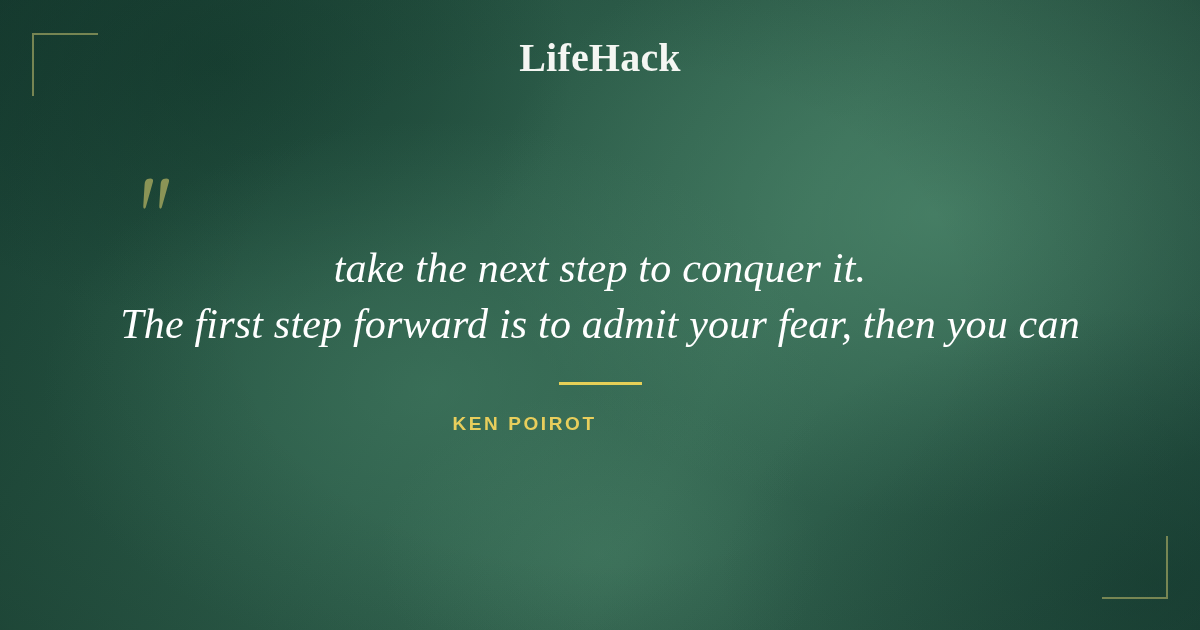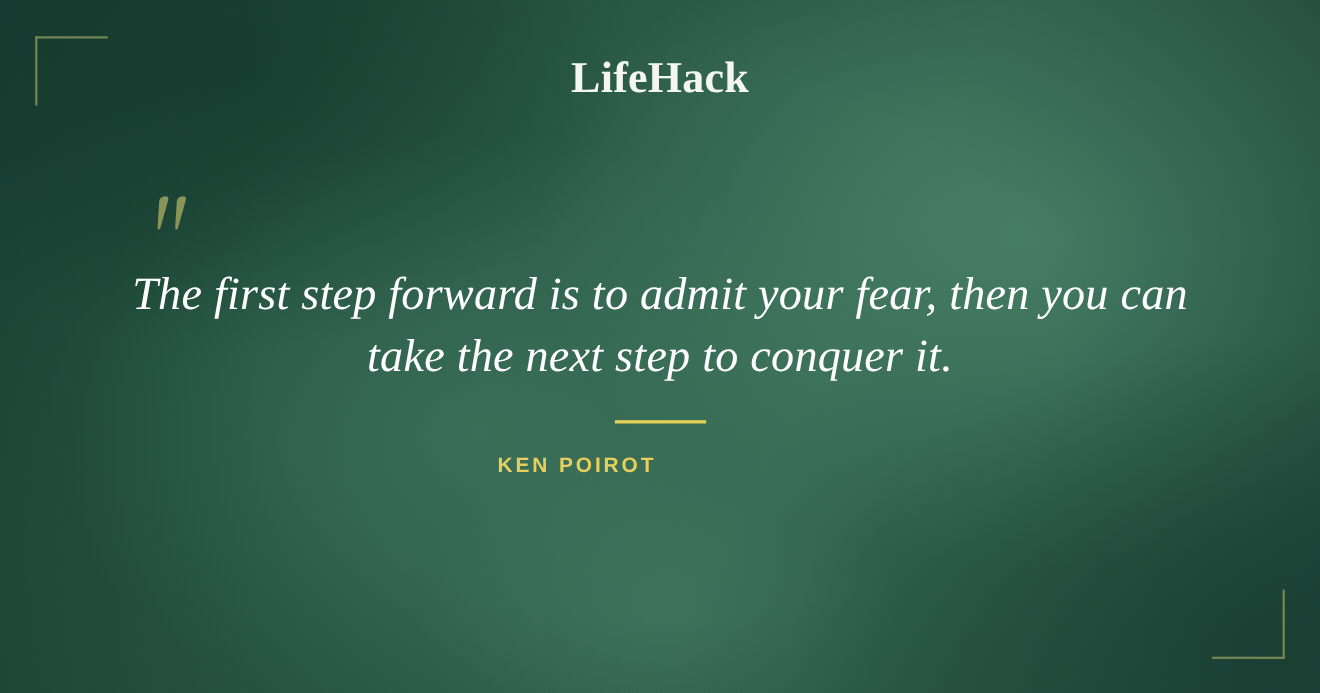--- a/index.html
+++ b/index.html
@@ -103,21 +103,20 @@
     top: 36px;
     left: 0;
     width: 1200px;
     text-align: center;
     font-family: "Liberation Serif", "DejaVu Serif", serif;
     font-size: 40px;
     font-weight: 700;
     letter-spacing: 0.2px;
     color: #f4f6f2;
     line-height: 1.1;
-    margin-top: 13px;
   }
 
   
   .quote-mark {
     position: absolute;
     left: 133px;
     top: 157px;
     width: 56px;
     height: 60px;
   }
@@ -186,21 +185,21 @@
       <path d="M14.5 22 C16.5 21.2 18.6 21.2 19.6 22.2 C20.4 23.0 20.1 24.6 19.4 26.8
                L13.0 49.5 C12.6 51.0 11.9 51.8 11.2 51.6 C10.5 51.4 10.2 50.4 10.3 48.8
                L11.6 27.4 C11.8 24.6 12.6 22.7 14.5 22 Z" fill="#8a9456"></path>
       <path d="M30.5 22 C32.5 21.2 34.6 21.2 35.6 22.2 C36.4 23.0 36.1 24.6 35.4 26.8
                L29.0 49.5 C28.6 51.0 27.9 51.8 27.2 51.6 C26.5 51.4 26.2 50.4 26.3 48.8
                L27.6 27.4 C27.8 24.6 28.6 22.7 30.5 22 Z" fill="#8a9456"></path>
     </svg>
   </div>
 
   <div class="quote-block">
+    <p class="quote-text">take the next step to conquer it.</p>
     <p class="quote-text">The first step forward is to admit your fear, then you can</p>
-    <p class="quote-text">take the next step to conquer it.</p>
   </div>
 
   <div class="divider"></div>
 
   <div class="author">KEN POIROT</div>
 
 </div>
 
 </body></html>

